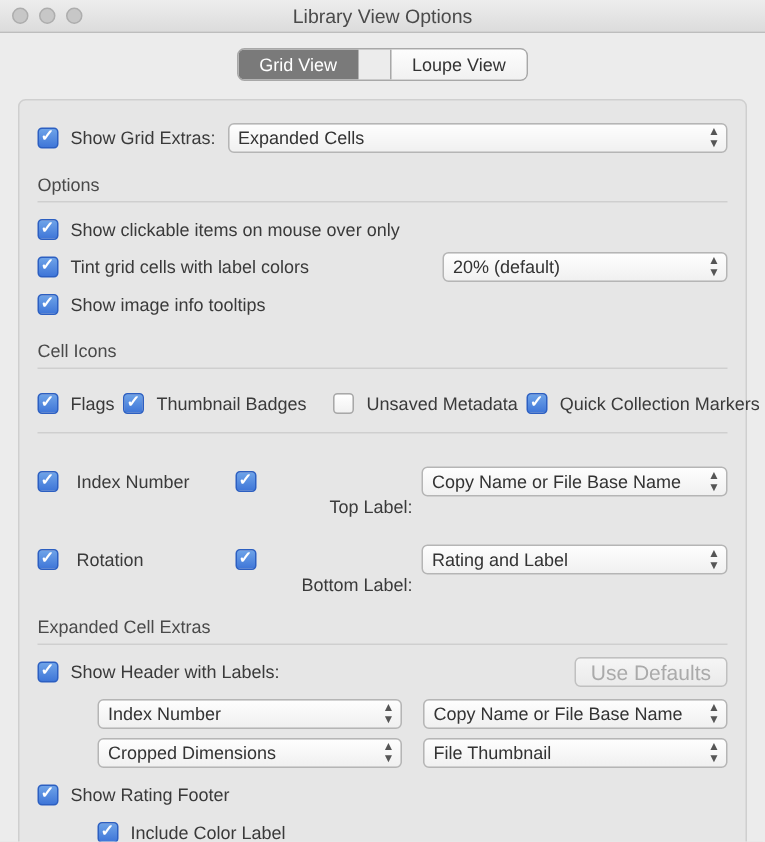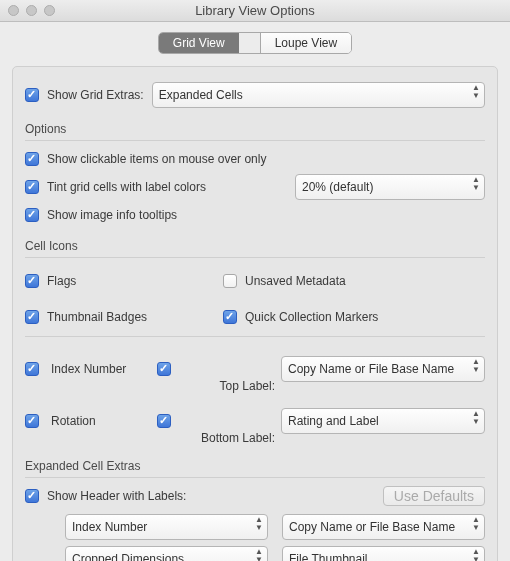--- a/index.html
+++ b/index.html
@@ -107,21 +107,21 @@
   }
   label.lbl { cursor: default; white-space: nowrap; }
   .select {
     flex: 1;
     height: 20px;
     border: 1px solid #b5b5b5;
     border-radius: 4px;
     background: linear-gradient(#fefefe,#f0f0f0);
     display: flex;
     align-items: center;
-    padding: 12px 6px;
+    padding: 0 6px;
     position: relative;
     font-size: 12px;
     color: #333;
     cursor: pointer;
   }
   .select .arrows {
     position: absolute;
     right: 4px; top: 1px;
     font-size: 8px;
     line-height: 8px;
@@ -137,21 +137,21 @@
   }
   .divider {
     border: none;
     border-top: 1px solid #cfcfcf;
     margin: 4px 0 8px 0;
   }
   .cols {
     display: flex;
     gap: 18px;
   }
-  .cols .col { display: flex; flex-direction: column; gap: 6px; }
+  .cols .col { display: flex; flex-direction: row; gap: 6px; align-items: center; }
   .gridrow {
     display: grid;
     grid-template-columns: 20px 100px 20px 92px 1fr;
     align-items: center;
     column-gap: 6px;
     margin: 4px 0;
   }
   .gridrow .rlabel { text-align: right; white-space: nowrap; margin-top: 34px; }
   .hdrrow {
     display: flex; align-items: center; gap: 8px;

